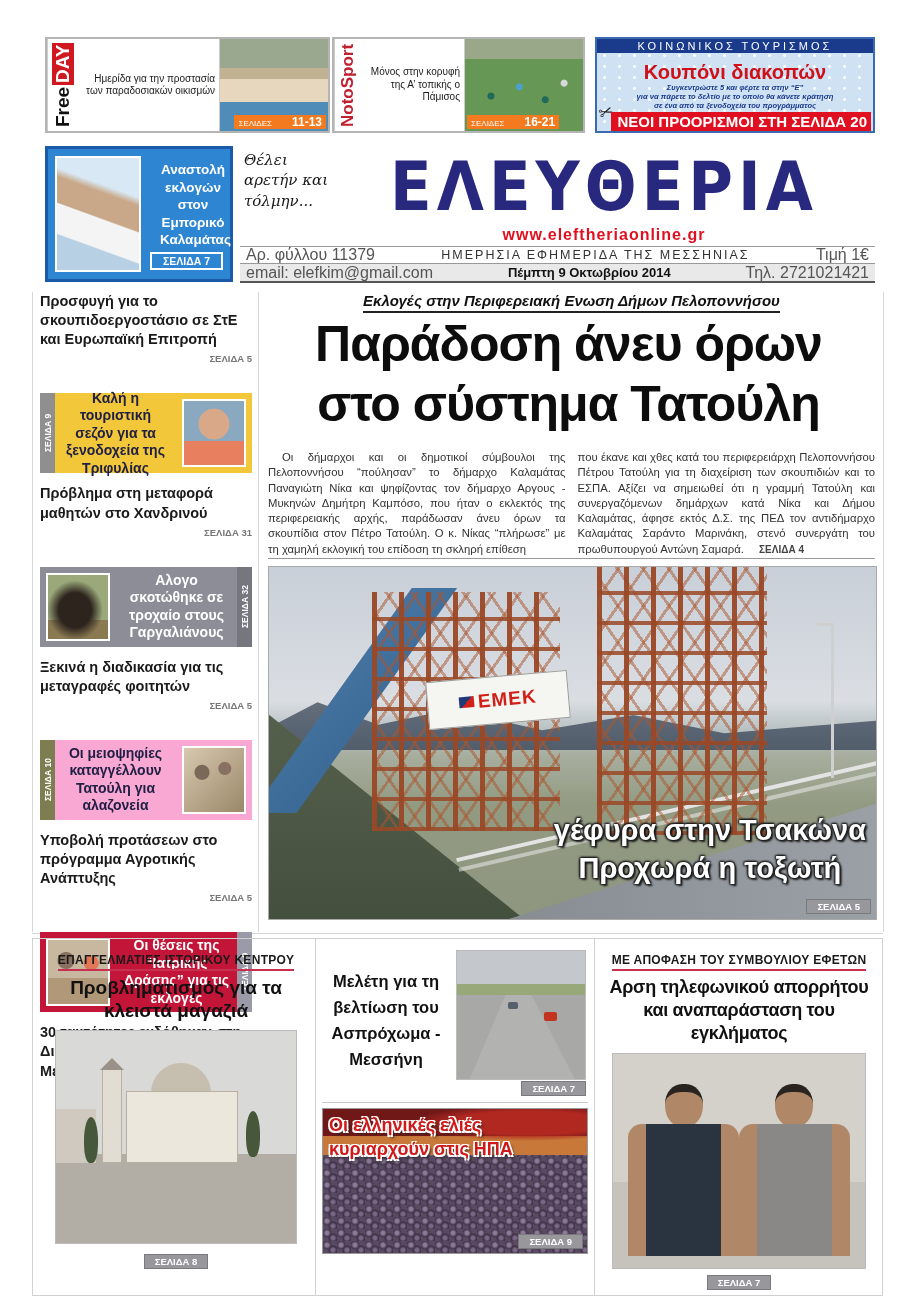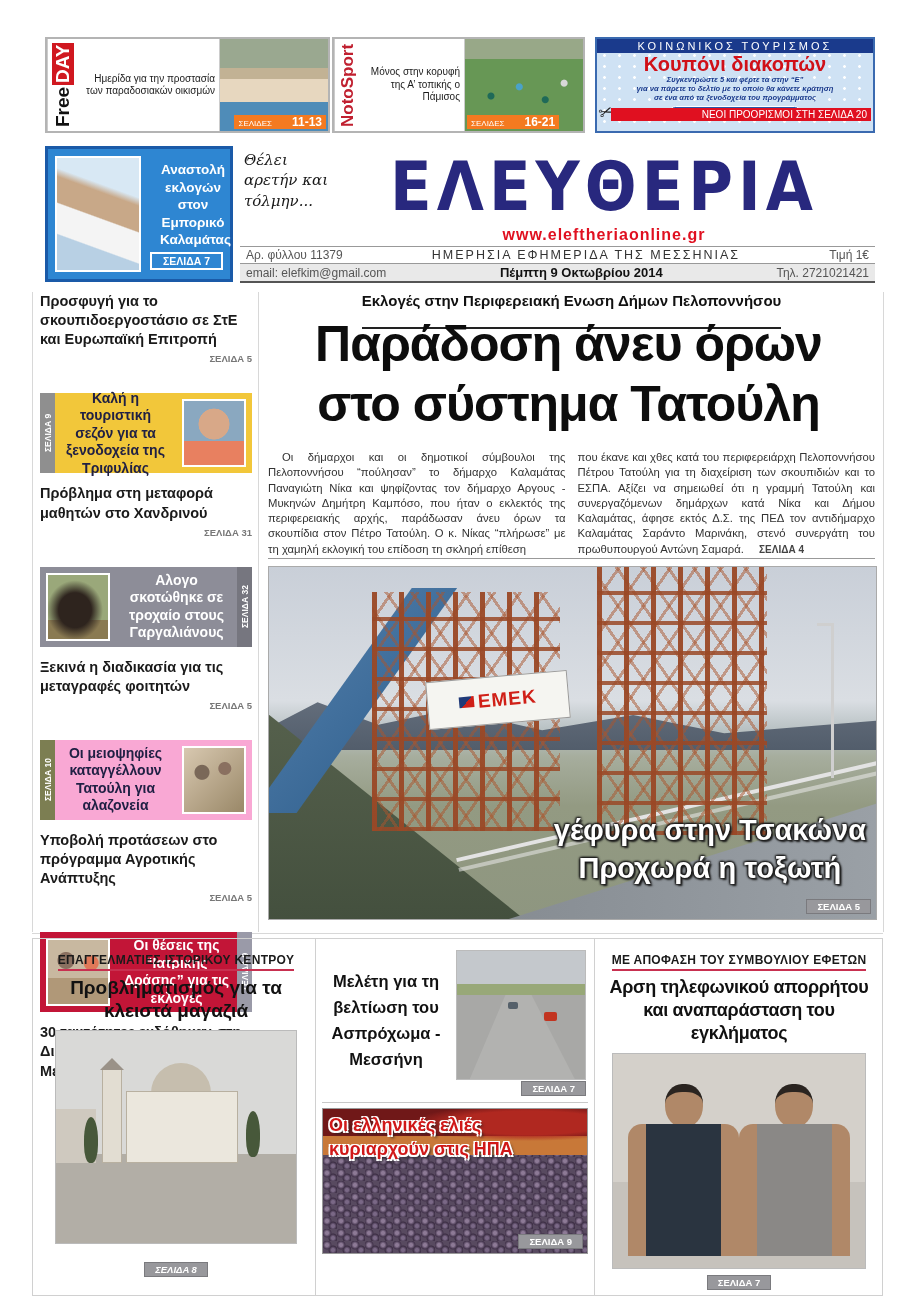--- a/index.html
+++ b/index.html
@@ -27,26 +27,26 @@
       radial-gradient(circle at 84% 48%,#d8d8d8 3px,rgba(0,0,0,0) 4px),
       linear-gradient(180deg,#98a888 0 22%,#679755 22% 100%);}
   .badge-orange{position:absolute;right:2px;bottom:2px;background:#f47a20;color:#fff;padding:0 4px;
                 font-size:8px;display:flex;align-items:baseline;gap:20px;}
   .badge-orange b{font-size:12px;font-weight:bold;}
 
   #coupon{position:absolute;left:595px;top:37px;width:280px;height:96px;border:2px solid #3a6ab0;
           background:radial-gradient(circle,#ffffff 1px,rgba(0,0,0,0) 1.7px),#cfe2f4;background-size:15px 11px;
           box-sizing:border-box;text-align:center;}
   .coupon-header{background:#1a3a8c;color:#fff;font-weight:normal;font-size:11px;letter-spacing:3px;padding:1px 16px;}
-  .coupon-title{color:#d01018;font-weight:bold;font-size:20px;line-height:21px;margin-top:1px;}
+  .coupon-title{color:#d01018;font-weight:bold;font-size:20px;line-height:21px;margin-top:9px;}
   .coupon-line{color:#1a3a8c;font-weight:bold;font-style:italic;font-size:7.6px;line-height:9px;}
   .coupon-validity{display:inline-block;margin-top:1px;background:#2858a8;border:1px solid #fff;border-radius:9px;
                    color:#fff;font-weight:bold;font-style:italic;font-size:10px;padding:0 14px;}
-  .coupon-footer{position:absolute;left:14px;right:2px;bottom:10px;background:#e01020;color:#fff;
-                 font-weight:normal;font-size:10px;padding:1px 4px;text-align:right;}
+  .coupon-footer{position:absolute;left:14px;right:2px;bottom:0;background:#e01020;color:#fff;
+                 font-weight:bold;font-size:15px;padding:1px 4px;text-align:right;}
   .scissors{position:absolute;left:2px;bottom:8px;font-size:17px;color:#222;transform:rotate(-20deg);}
 
   
   #promo-blue{position:absolute;left:45px;top:146px;width:188px;height:136px;background:#2e86d2;
               border:3px solid #1a5aa8;box-sizing:border-box;}
   .pb-photo{position:absolute;left:7px;top:7px;width:82px;height:112px;border:2px solid #fff;
             background:linear-gradient(200deg,#d8e8f4 0 28%,#c8a888 34% 52%,#f4f4f4 53% 74%,#b8d0e4 75% 100%);}
   .pb-text{position:absolute;left:94px;right:4px;top:12px;color:#fff;font-weight:bold;font-size:13.5px;
            line-height:1.3;text-align:center;padding-left:18px;}
   .pb-badge{position:absolute;left:102px;bottom:9px;border:2px solid #fff;color:#fff;font-weight:bold;
@@ -54,21 +54,21 @@
   #tagline{position:absolute;left:244px;top:150px;width:92px;font-family:"DejaVu Serif",serif;
            font-style:italic;font-size:15px;line-height:1.35;color:#1a1a1a;}
   #logo{position:absolute;left:330px;top:146px;width:548px;text-align:center;font-family:"DejaVu Sans",sans-serif;
         font-weight:bold;font-size:61px;letter-spacing:5px;color:#28287e;transform:scaleY(1.12);transform-origin:top;}
   #website{position:absolute;left:330px;top:226px;width:548px;text-align:center;color:#e01020;
            font-weight:bold;font-size:16px;letter-spacing:1px;}
   .info-row{position:absolute;left:240px;width:635px;display:flex;align-items:center;
             justify-content:space-between;box-sizing:border-box;padding:0 6px;}
   #info-row1{top:246px;height:18px;border-top:1px solid #999;border-bottom:1px solid #999;}
   #info-row2{top:264px;height:19px;background:#e9e9e9;border-bottom:2px solid #555;}
-  .info-small{font-size:12px;color:#555;}
+  .info-small{font-size:16px;color:#555;}
   .info-subtitle{font-size:12.5px;letter-spacing:2px;color:#333;}
   .info-date{font-size:13px;font-weight:bold;color:#111;}
 
   
   .frame-line{position:absolute;background:#d8d8d8;}
 
   
   #sidebar{position:absolute;left:40px;top:292px;width:212px;}
   .sb-text{font-weight:bold;font-size:14.5px;line-height:1.32;color:#1a1a1a;margin-bottom:4px;}
   .sb-page{text-align:right;font-size:9.5px;font-weight:bold;color:#777;margin-bottom:10px;}
@@ -97,21 +97,21 @@
   .box-red{background:#c21537;}
   .box-red .v-label{background:#9a9aa8;}
   .box-red .sb-box-text{color:#fff;}
   .box-red .sb-photo{background:radial-gradient(circle at 30% 32%,#8a7060 8px,rgba(0,0,0,0) 9px),
                      radial-gradient(circle at 72% 36%,#e07858 7px,rgba(0,0,0,0) 8px),
                      linear-gradient(180deg,#c8b8a0 0 60%,#b09878 60% 100%);}
 
   
   #kicker{position:absolute;left:268px;top:292px;width:607px;text-align:center;}
   #kicker span{display:inline-block;font-weight:bold;font-size:15px;color:#111;
-               border-bottom:2px solid #222;padding-bottom:18px;}
+               border-bottom:2px solid #222;padding-bottom:2px;font-style:italic;}
   #headline{position:absolute;left:260px;top:314px;width:617px;text-align:center;font-weight:bold;
             font-size:50px;line-height:60px;color:#0d0d0d;letter-spacing:-1px;}
   #main-body{position:absolute;left:268px;top:450px;width:607px;display:flex;gap:12px;}
   .body-col{flex:1;font-size:11.3px;line-height:15.3px;text-align:justify;color:#333;}
   .body-col.first{text-indent:14px;}
   .page-ref-inline{font-weight:bold;font-size:10px;color:#444;margin-left:12px;white-space:nowrap;}
   #main-hr{position:absolute;left:268px;top:558px;width:607px;height:0;border-top:1px solid #999;}
 
   
   #photo-main{position:absolute;left:268px;top:566px;width:607px;height:352px;overflow:hidden;border:1px solid #aaa;
@@ -159,21 +159,21 @@
                 background:linear-gradient(180deg,#d9d9d7 0 58%,#b2aea6 58% 100%);}
   .ch-body{position:absolute;left:70px;top:60px;width:110px;height:70px;background:#ebe7dd;border:1px solid #b8b0a0;}
   .ch-dome{position:absolute;left:95px;top:32px;width:60px;height:34px;background:#c6beae;border-radius:60px 60px 0 0;}
   .ch-tower{position:absolute;left:46px;top:38px;width:18px;height:92px;background:#e2ddd2;border:1px solid #b8b0a0;}
   .ch-tower::before{content:"";position:absolute;left:-3px;top:-12px;border-left:12px solid rgba(0,0,0,0);
                     border-right:12px solid rgba(0,0,0,0);border-bottom:12px solid #9a9288;}
   .ch-tree{position:absolute;width:14px;height:46px;background:#47583a;border-radius:50% 50% 40% 40%;}
   .ch-tree1{left:28px;top:86px;}
   .ch-tree2{left:190px;top:80px;}
   .ch-bldg{position:absolute;left:0;top:78px;width:40px;height:54px;background:#cfc9bf;}
-  #bottom-left .badge-gray{margin-top:18px;font-style:italic;}
+  #bottom-left .badge-gray{margin-top:10px;}
 
   #bottom-mid-top{position:absolute;left:322px;top:950px;width:266px;height:146px;}
   #bottom-mid-top .b-headline{position:absolute;left:0;top:18px;width:128px;font-size:16.5px;line-height:26px;text-align:center;}
   #photo-road{position:absolute;right:2px;top:0;width:128px;height:128px;border:1px solid #bbb;
               background:linear-gradient(180deg,#c4c8cc 0 26%,#98a878 26% 34%,#a8a8a6 34% 100%);}
   .rd-road{position:absolute;left:0;top:34%;width:100%;height:66%;background:#b2b2b0;
            clip-path:polygon(38% 0,58% 0,92% 100%,10% 100%);}
   .rd-car-red{position:absolute;right:22%;top:48%;width:13px;height:9px;background:#c23420;border-radius:2px;}
   .rd-car-dark{position:absolute;left:40%;top:40%;width:10px;height:7px;background:#55606a;border-radius:2px;}
   #bottom-mid-top .badge-gray{position:absolute;right:2px;top:131px;}

